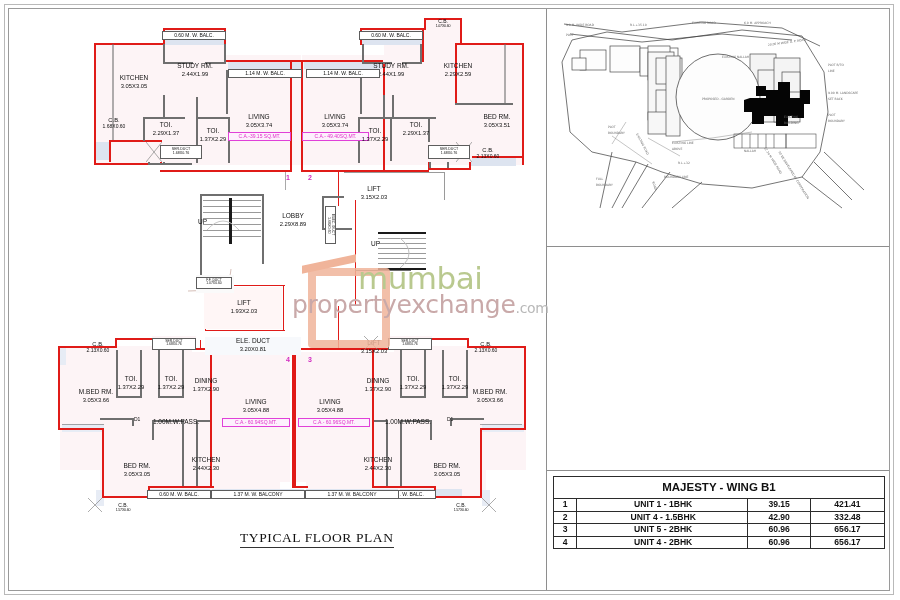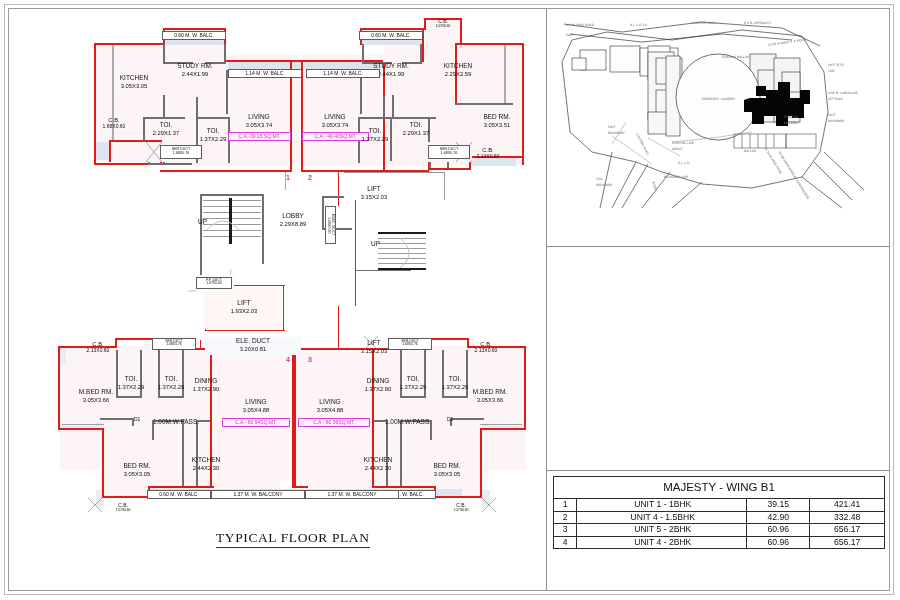--- a/index.html
+++ b/index.html
@@ -48,33 +48,33 @@
   .wm .w1{position:absolute;left:60px;top:2px;font-size:31px;color:#b9c98f;
           font-family:"DejaVu Sans",sans-serif;letter-spacing:-.5px;}
   .wm .w2{position:absolute;left:-6px;top:32px;font-size:25px;color:#c9a9a9;
           font-family:"DejaVu Sans",sans-serif;letter-spacing:-.3px;}
   .wm .dotcom{font-size:14px;color:#b8b8b8;}
   .wm .house{position:absolute;left:10px;top:10px;width:66px;height:64px;
              border:8px solid #f0b49a;border-radius:4px;opacity:.85;}
   .wm .roof{position:absolute;left:4px;top:2px;width:54px;height:22px;border-top:8px solid #f0b49a;
             transform:skewY(-12deg);}
 
-  .plantitle{position:absolute;left:216px;top:530px;font-family:"Liberation Serif",serif;
+  .plantitle{position:absolute;left:240px;top:530px;font-family:"Liberation Serif",serif;
              font-size:13.5px;color:#111;letter-spacing:.6px;border-bottom:1.2px solid #333;
              padding-bottom:1px;}
 
   
   .kp{position:absolute;left:552px;top:12px;width:336px;height:230px;}
   .kpsvg{position:absolute;left:0;top:0;}
 
   
   .tblwrap{position:absolute;left:553px;top:476px;width:332px;height:112px;}
   table.areatbl{border-collapse:collapse;width:332px;font-size:8.6px;color:#111;
                 font-family:"Liberation Sans",sans-serif;}
-  table.areatbl td{border:0.8px solid #2b2b2b;padding:1px 2px;text-align:center;line-height:1.12;}
+  table.areatbl td{border:0.8px solid #2b2b2b;padding:1px 2px;text-align:center;line-height:1.12;font-weight:bold;}
   table.areatbl td.hl{text-align:center;padding-left:4px;}
   .tbl-title{font-size:11.5px;padding:4px 0 !important;}
   .col-no{width:24px;}
   .col-unit{width:96px;}
   .col-a{width:102px;}
   .th{vertical-align:middle;height:26px;text-align:left;padding-left:4px !important;}
 </style>
 </head>
 <body>
 
@@ -443,20 +443,28 @@
     <div class="lbl n3" style="left:462px;top:348px;width:48px;">2.13X0.60</div>
     <div class="lbl n3" style="left:442px;top:503px;width:38px;">C.B.</div>
     <div class="lbl tiny" style="left:438px;top:509px;width:46px;">1.57X0.60</div>
     <div class="boxlbl" style="left:372px;top:490px;width:64px;">0.60 M. W. BALC.</div>
     <div class="boxlbl" style="left:305px;top:490px;width:94px;">1.37 M. W. BALCONY</div>
     <div class="boxlbl" style="left:388px;top:338px;width:44px;height:12px;font-size:3.4px;padding-top:1px">
       <span>SER.DUCT</span><br>
       <span>1.68X0.76</span>
     </div>
 
+    <div class="wm">
+      <div class="house"></div>
+      <div class="roof"></div>
+      <div class="w1">mumbai</div>
+      <div class="w2">
+        <span>propertyexchange</span><span class="dotcom">.com</span>
+      </div>
+    </div>
 
     <div class="plantitle">TYPICAL  FLOOR  PLAN</div>
   </div>
 
   <div class="kp">
     <svg class="kpsvg" width="336" height="200" viewBox="0 0 336 200">
       <g stroke="#3a3a3a" fill="none" stroke-width="0.7">
         <path d="M10 50 L20 28 L55 20 L120 28 L190 18 L250 24 L272 60 L276 100 L268 140 L250 165 L200 176 L150 172 L110 160 L84 150 L40 140 L18 120 Z"></path>
         <path d="M12 12 L70 20 L150 10 L230 16 L268 34"></path>
         <path d="M18 22 L90 30 L170 22 L240 28"></path>

